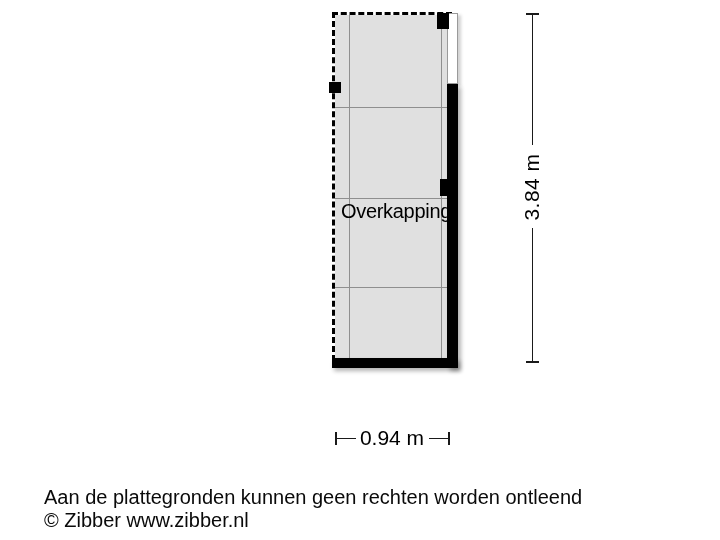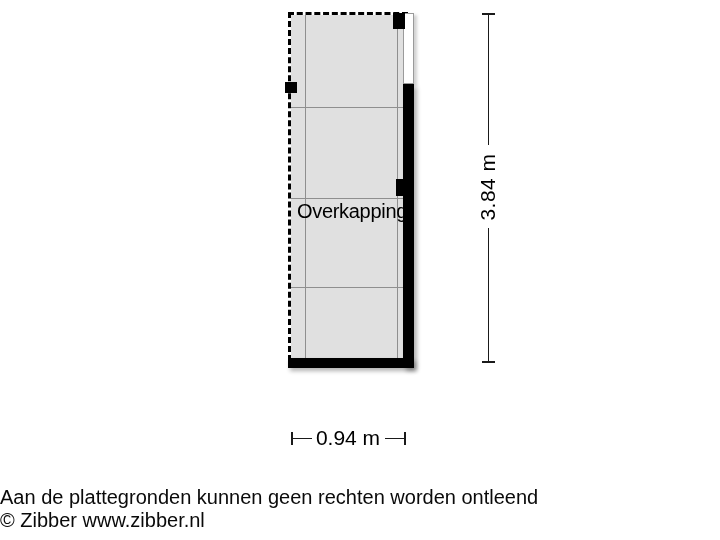--- a/index.html
+++ b/index.html
@@ -4,20 +4,21 @@
 <style>
   html, body { margin: 0; padding: 0; background: #ffffff; }
   #canvas {
     position: relative;
     width: 576px;
     height: 540px;
     background: #ffffff;
     overflow: hidden;
     font-family: "Liberation Sans", sans-serif;
     color: #000000;
+    margin-left: 44px;
   }
   .abs { position: absolute; }
 
   
   .floor-fill {
     left: 291px; top: 15px; width: 112px; height: 343px;
     background: #e0e0e0; z-index: 1;
   }
   .grid-v { width: 1px; background: #8f8f8f; z-index: 2; }
   .grid-h { height: 1px; background: #8f8f8f; z-index: 2; }

